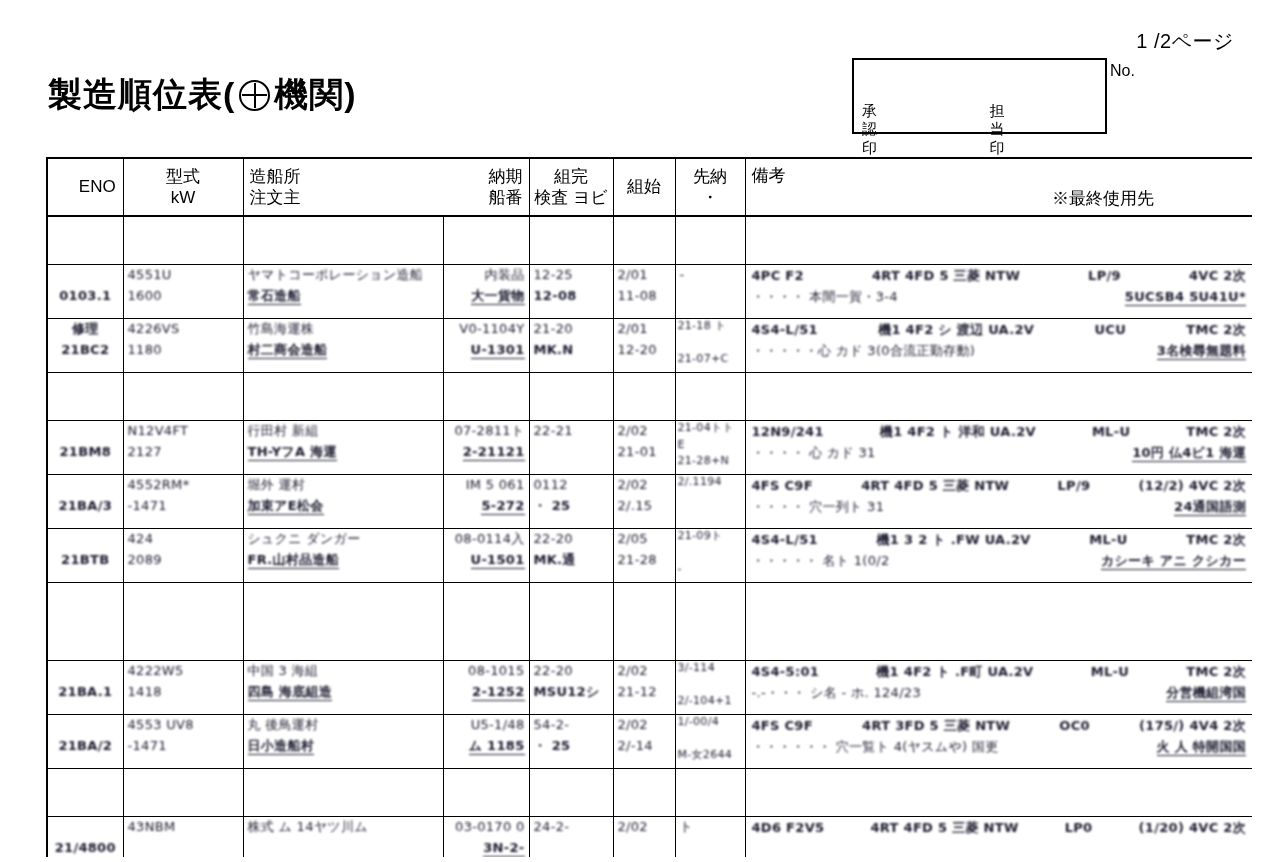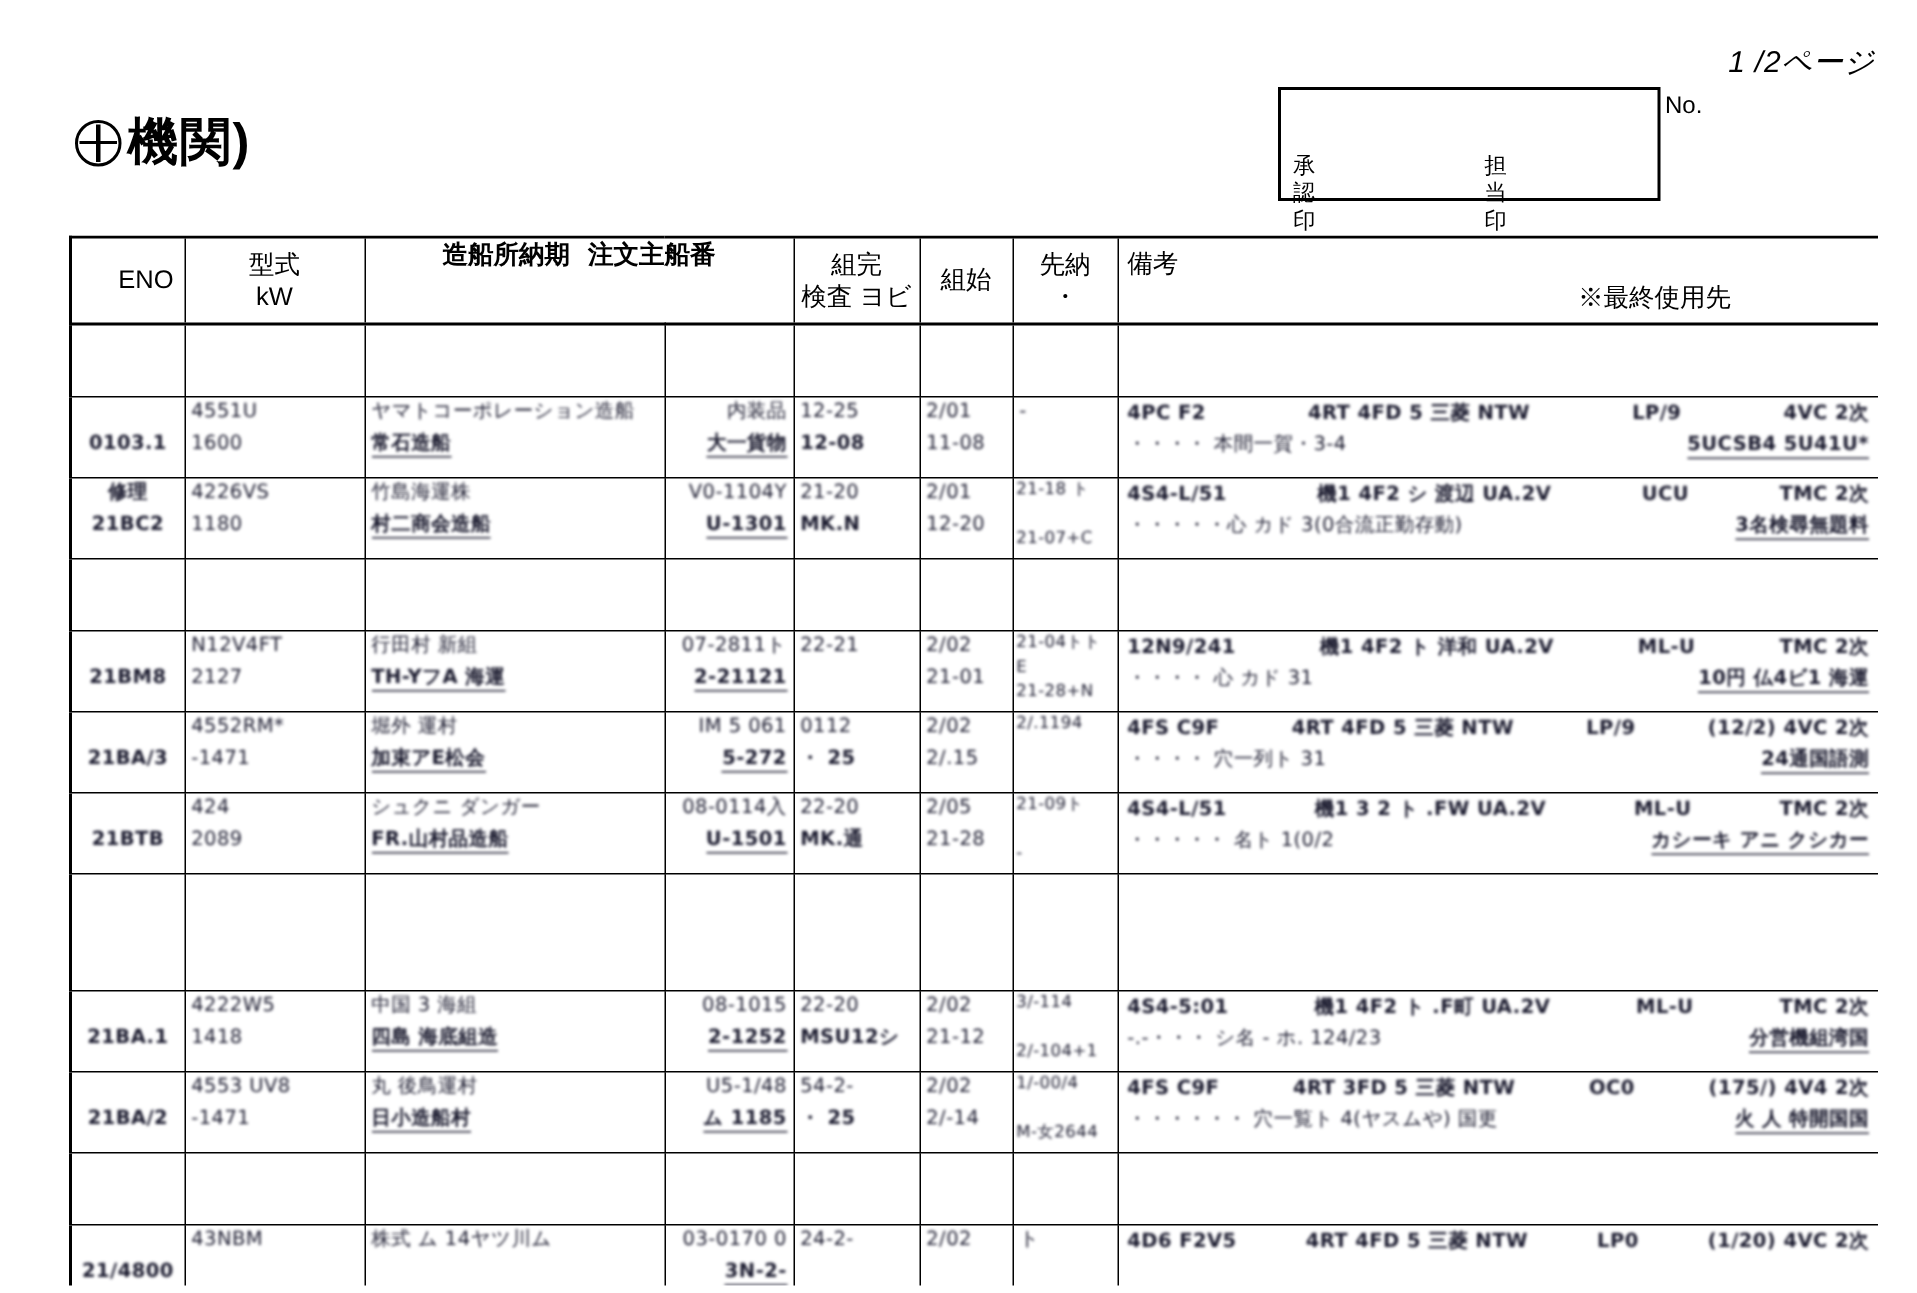--- a/index.html
+++ b/index.html
@@ -13,25 +13,24 @@
     font-family: "Liberation Sans", sans-serif;
     color: #000;
     overflow: hidden;
     position: relative;
   }
 
   
   .page-no {
     position: absolute;
     top: 28px;
-    right: 28px;
+    right: 44px;
     font-size: 20px;
     letter-spacing: 0.5px;
     white-space: nowrap;
-    font-style: italic;
   }
 
   .stamp-box {
     position: absolute;
     top: 58px;
     left: 852px;
     width: 255px;
     height: 76px;
     border: 2px solid #000;
     box-sizing: border-box;
@@ -139,24 +138,23 @@
   table.grid thead th:last-child  { border-right-width: 2px; text-decoration: underline; }
 
   .th-two-line {
     display: flex;
     flex-direction: column;
     justify-content: center;
     height: 100%;
   }
   .th-split {
     display: flex;
-    flex-direction: row;
+    flex-direction: column;
     justify-content: center;
     height: 100%;
-    font-weight: bold;
   }
   .th-split .row {
     display: flex;
     justify-content: space-between;
     padding: 0 6px;
   }
   .th-remark {
     position: relative;
     height: 100%;
     text-align: left;
@@ -253,20 +251,21 @@
   <div class="stamp-cell">
     <div class="stamp-label">承認印</div>
   </div>
   <div class="stamp-cell">
     <div class="stamp-label">担当印</div>
   </div>
 </div>
 <div class="no-label">No.</div>
 
 <div class="title">
+  <span>製造順位表(</span>
   <span class="logo-mark"></span>
   <span>機関)</span>
 </div>
 
 <div class="table-wrap">
 <table class="grid">
   <colgroup>
     <col class="c-eno">
         <col class="c-type">
         <col class="c-yard">

